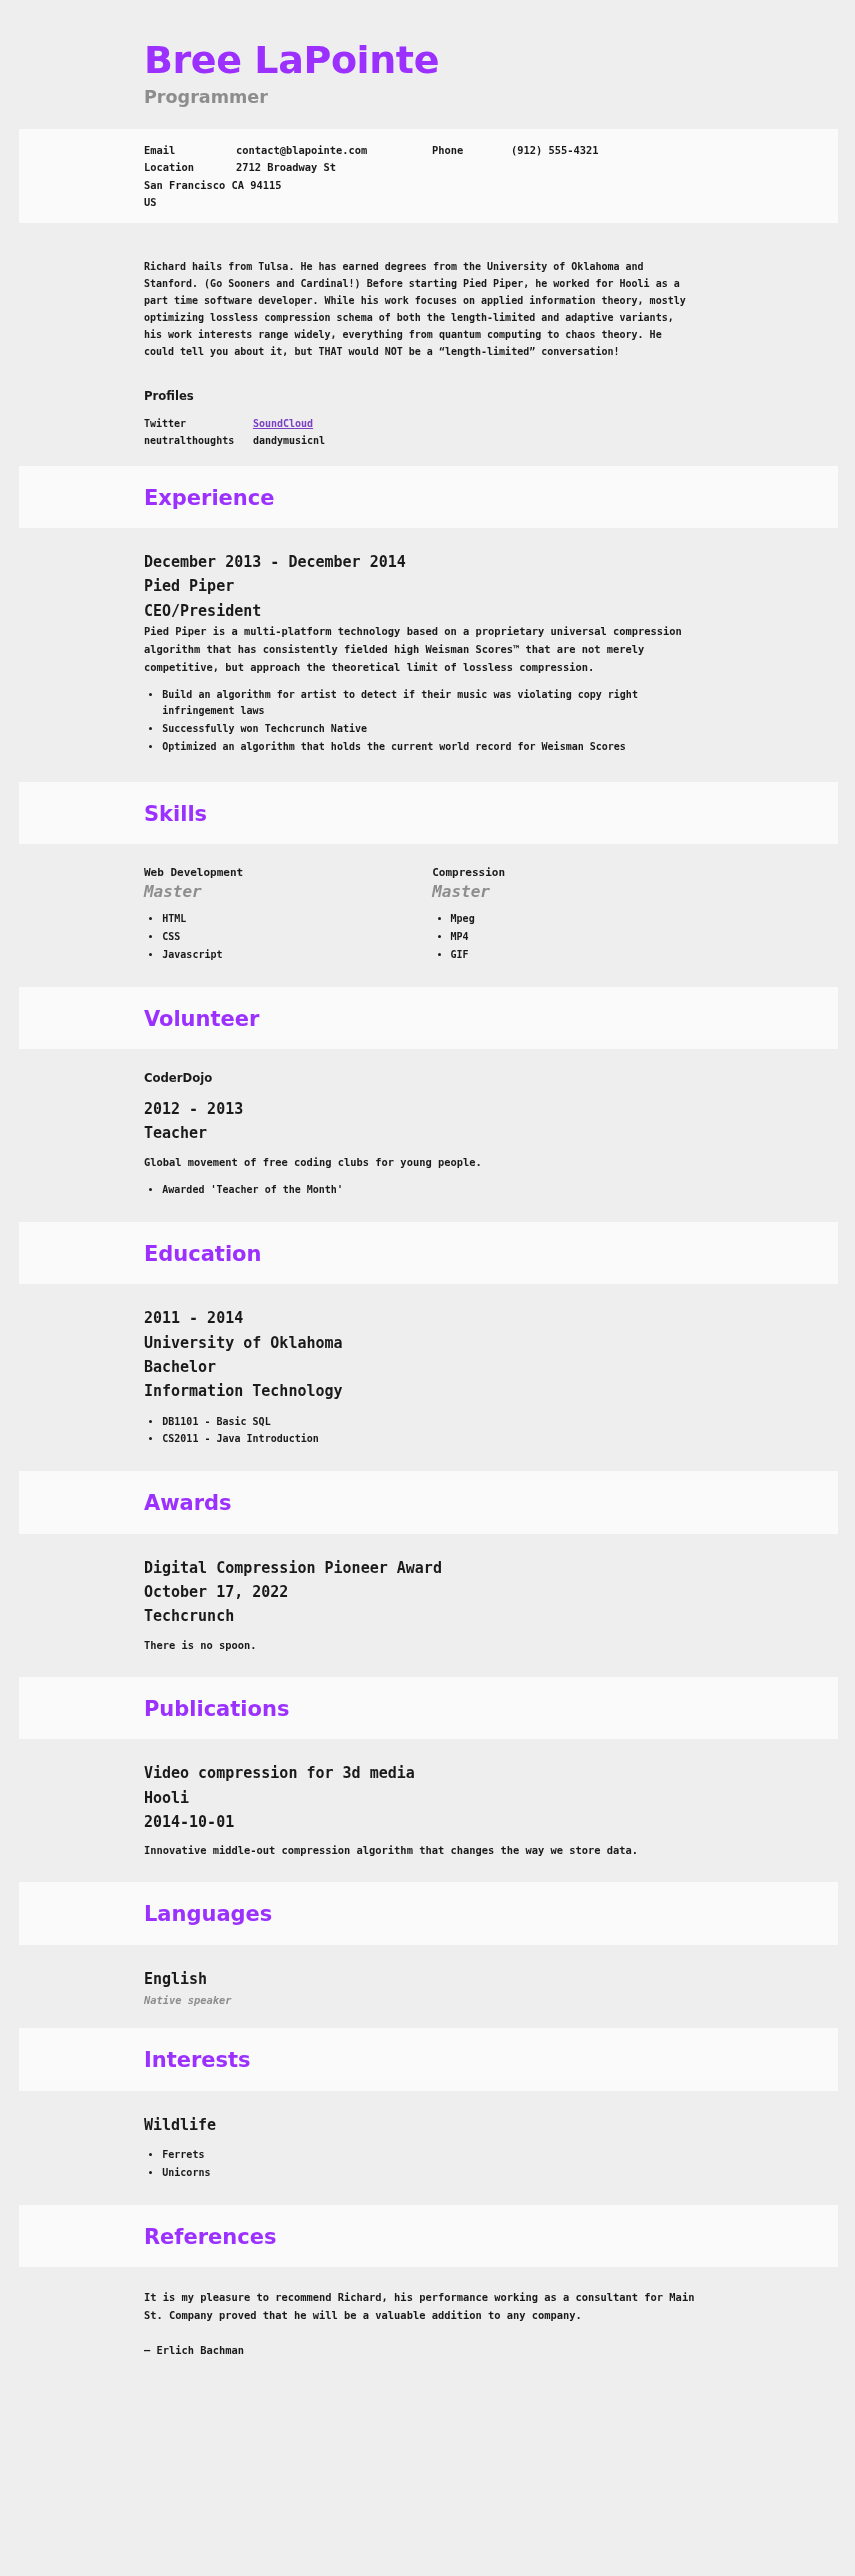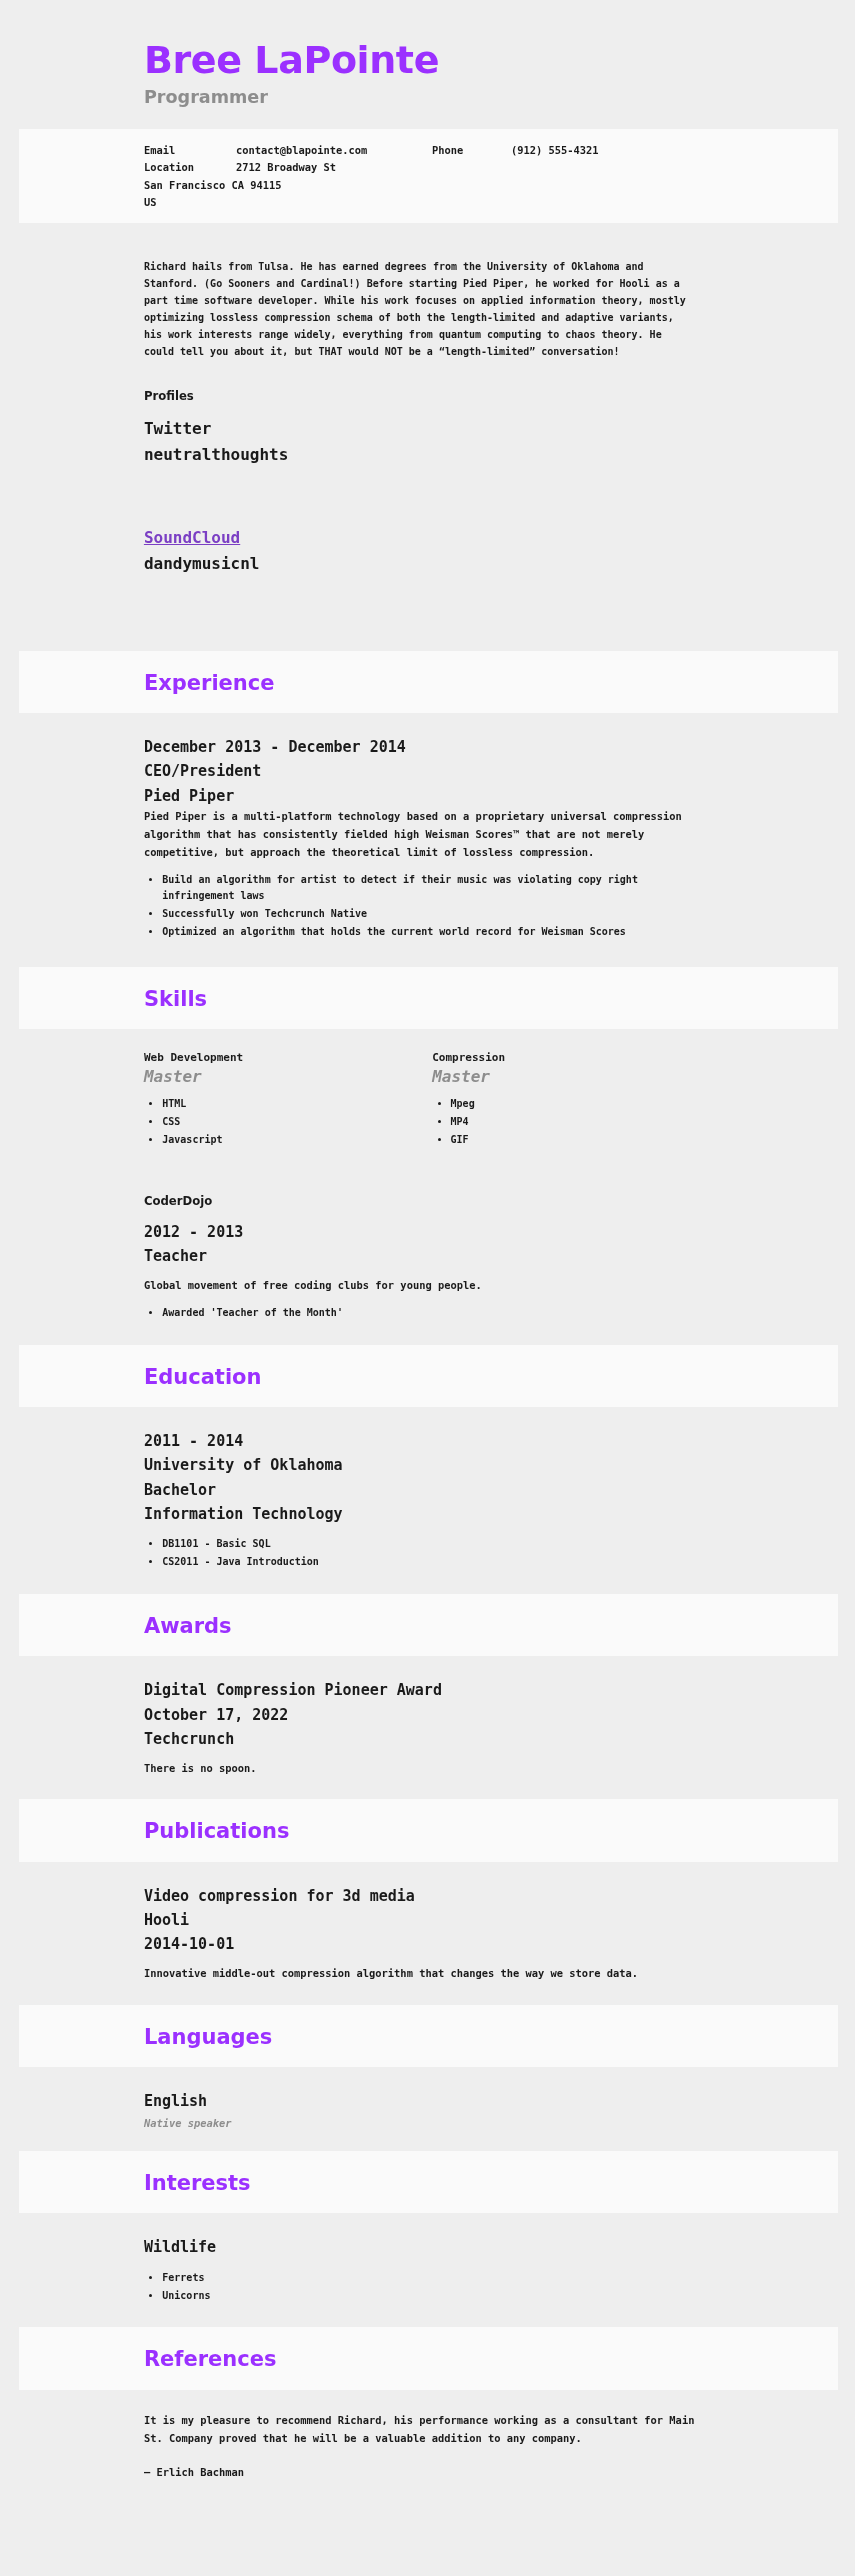--- a/index.html
+++ b/index.html
@@ -68,24 +68,23 @@
   }
   .profiles-title {
     font-family: "DejaVu Sans", sans-serif;
     font-size: 11.7px;
     font-weight: bold;
     color: #1a1a1a;
     margin: 28px 0 13.4px 0;
   }
   .profiles-grid {
     display: flex;
-    font-size: 16px;
+    font-size: 10px;
     font-weight: bold;
     line-height: 1.65;
-    flex-direction: column;
   }
   .profile-col { flex: 0 0 109px; }
   .profile-net { color: #1a1a1a; }
   .profile-net a {
     color: #7b3fc4;
     text-decoration: underline;
   }
   .profile-user { color: #1a1a1a; }
   
   .section-head-band { padding: 20px 0 18.4px 0; }
@@ -210,22 +209,22 @@
   <div class="band-light section-head-band">
     <div class="inner">
       <h2 class="section-head">Experience</h2>
     </div>
   </div>
 
   <div class="band-gray section-body-band">
     <div class="inner">
       <div class="entry">
         <div class="entry-line">December 2013 - December 2014</div>
+        <div class="entry-line">Pied Piper</div>
         <div class="entry-line">CEO/President</div>
-        <div class="entry-line">Pied Piper</div>
         <div class="entry-para" style="margin-top:0;">Pied Piper is a multi-platform technology based on a proprietary universal compression algorithm that has consistently fielded high Weisman Scores™ that are not merely competitive, but approach the theoretical limit of lossless compression.</div>
         <ul class="bullets">
           <li>Build an algorithm for artist to detect if their music was violating copy right infringement laws</li>
           <li>Successfully won Techcrunch Native</li>
           <li>Optimized an algorithm that holds the current world record for Weisman Scores</li>
         </ul>
       </div>
     </div>
   </div>
 
@@ -253,20 +252,25 @@
           <ul class="bullets">
             <li>Mpeg</li>
             <li>MP4</li>
             <li>GIF</li>
           </ul>
         </div>
       </div>
     </div>
   </div>
 
+  <div class="band-light section-head-band">
+    <div class="inner">
+      <h2 class="section-head">Volunteer</h2>
+    </div>
+  </div>
 
   <div class="band-gray section-body-band">
     <div class="inner">
       <h3 class="entry-title-sans">CoderDojo</h3>
       <div class="entry-line">2012 - 2013</div>
       <div class="entry-line">Teacher</div>
       <div class="entry-para">Global movement of free coding clubs for young people.</div>
       <ul class="bullets">
         <li>Awarded 'Teacher of the Month'</li>
       </ul>

